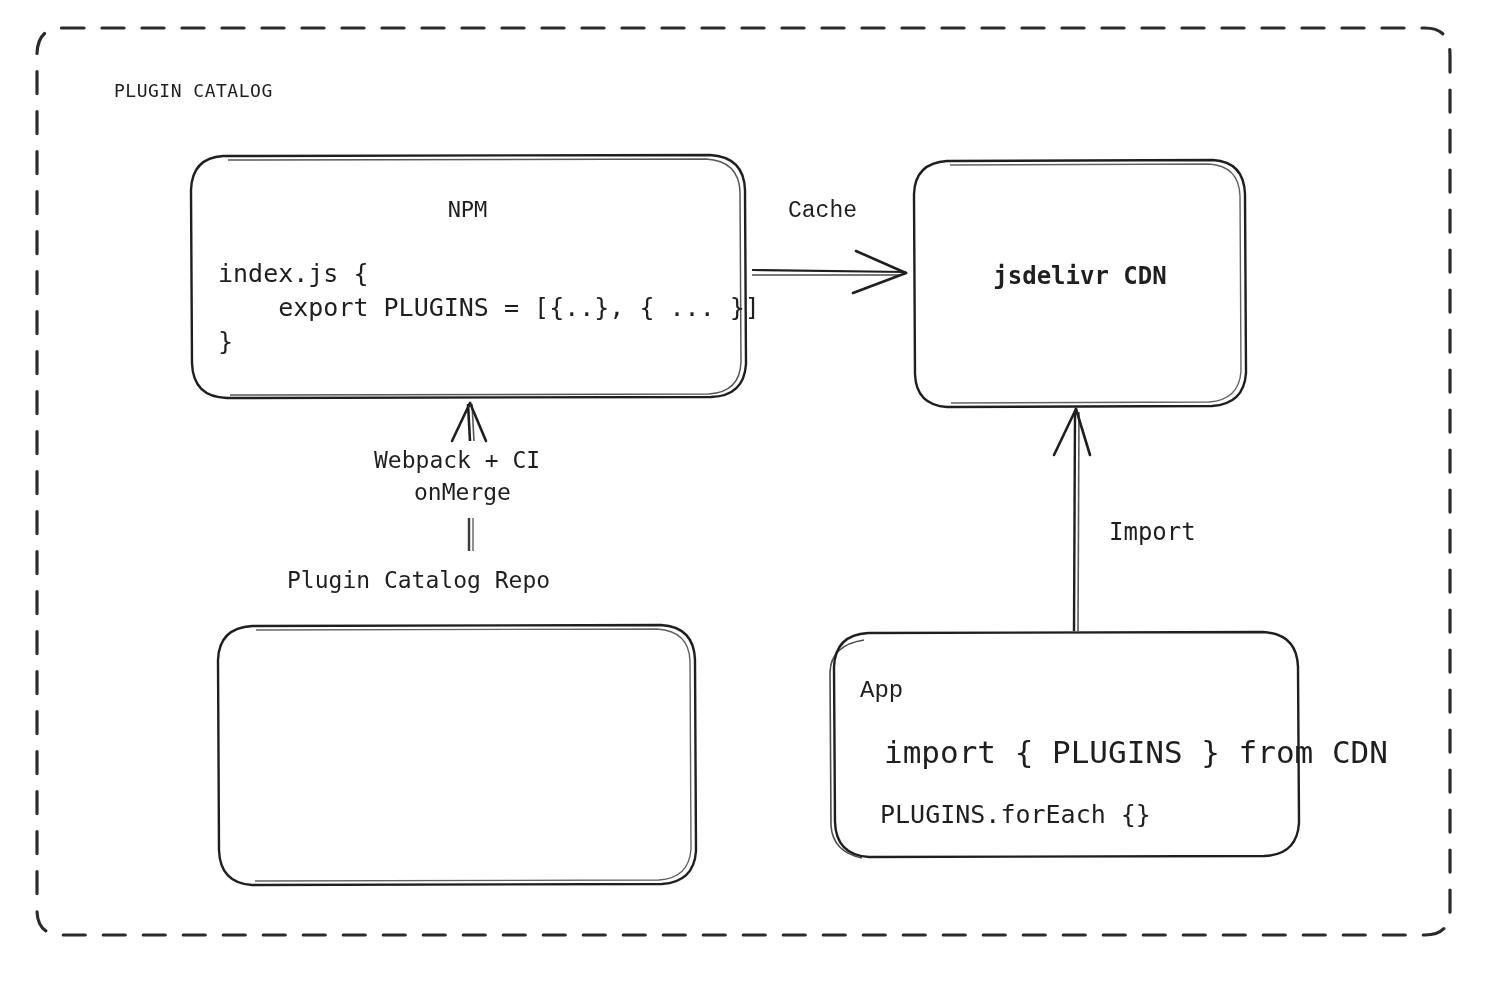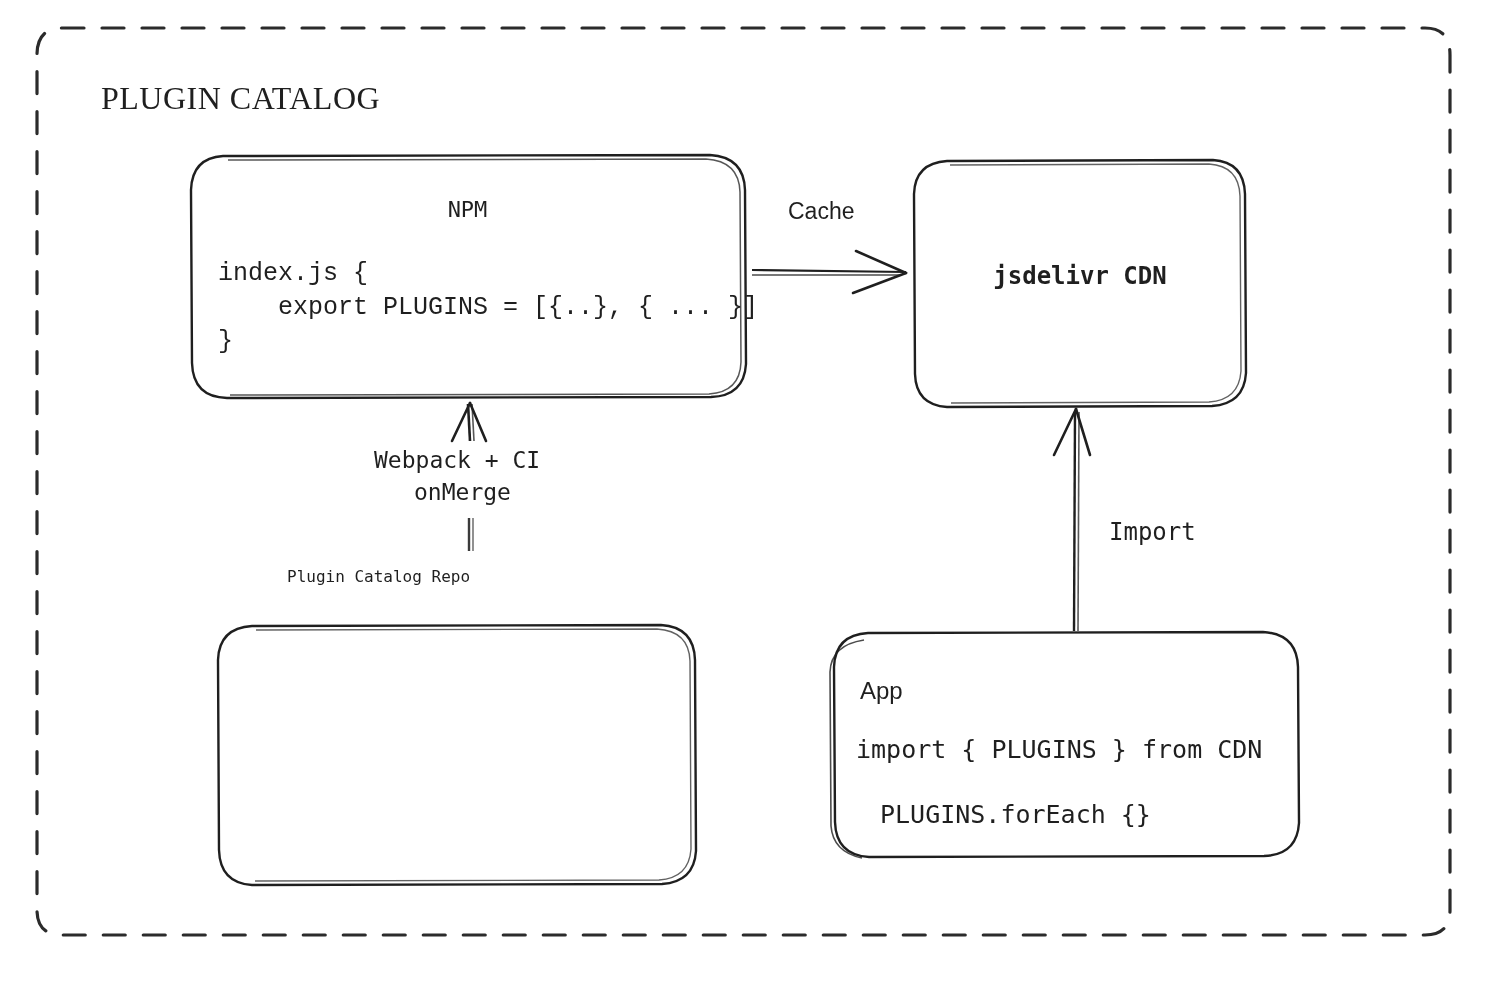--- a/index.html
+++ b/index.html
@@ -25,46 +25,44 @@
     pointer-events: none;
   }
   .txt {
     position: absolute;
     white-space: pre;
     color: #1f1f1f;
     font-family: "DejaVu Sans Mono", "Liberation Mono", monospace;
     line-height: 1.0;
   }
   .sans {
-    font-family: Liberation Sans, sans-serif;
+    font-family: Liberation Mono, monospace;
   }
 
   
   #group-title {
-    left: 101px;
+    left: 114px;
     top: 82px;
-    font-size: 32px;
+    font-size: 18px;
     letter-spacing: 0.5px;
-    font-family: Liberation Serif, serif;
   }
 
   
   #npm-title {
     left: 190px;
     top: 199px;
     width: 555px;
     text-align: center;
     font-size: 22px;
   }
   #npm-code {
     left: 218px;
     top: 257px;
     font-size: 25px;
     line-height: 34px;
-    font-family: Liberation Mono, monospace;
   }
 
   
   #cdn-title {
     left: 915px;
     top: 264px;
     width: 330px;
     text-align: center;
     font-size: 24px;
     font-weight: bold;
@@ -86,21 +84,21 @@
   #webpack-l2 {
     left: 414px;
     top: 481px;
     font-size: 23px;
   }
 
   
   #repo-label {
     left: 287px;
     top: 569px;
-    font-size: 16px;
+    font-size: 23px;
   }
 
   
   #repo-list {
     left: 219px;
     top: 710px;
     font-size: 25px;
     line-height: 33px;
   }
 
@@ -111,23 +109,23 @@
     font-size: 24px;
   }
 
   
   #app-title {
     left: 860px;
     top: 679px;
     font-size: 24px;
   }
   #app-line1 {
-    left: 856px;
+    left: 884px;
     top: 737px;
-    font-size: 25px;
+    font-size: 31px;
   }
   #app-line2 {
     left: 880px;
     top: 802px;
     font-size: 25px;
   }
 </style>
 </head>
 <body>
 

